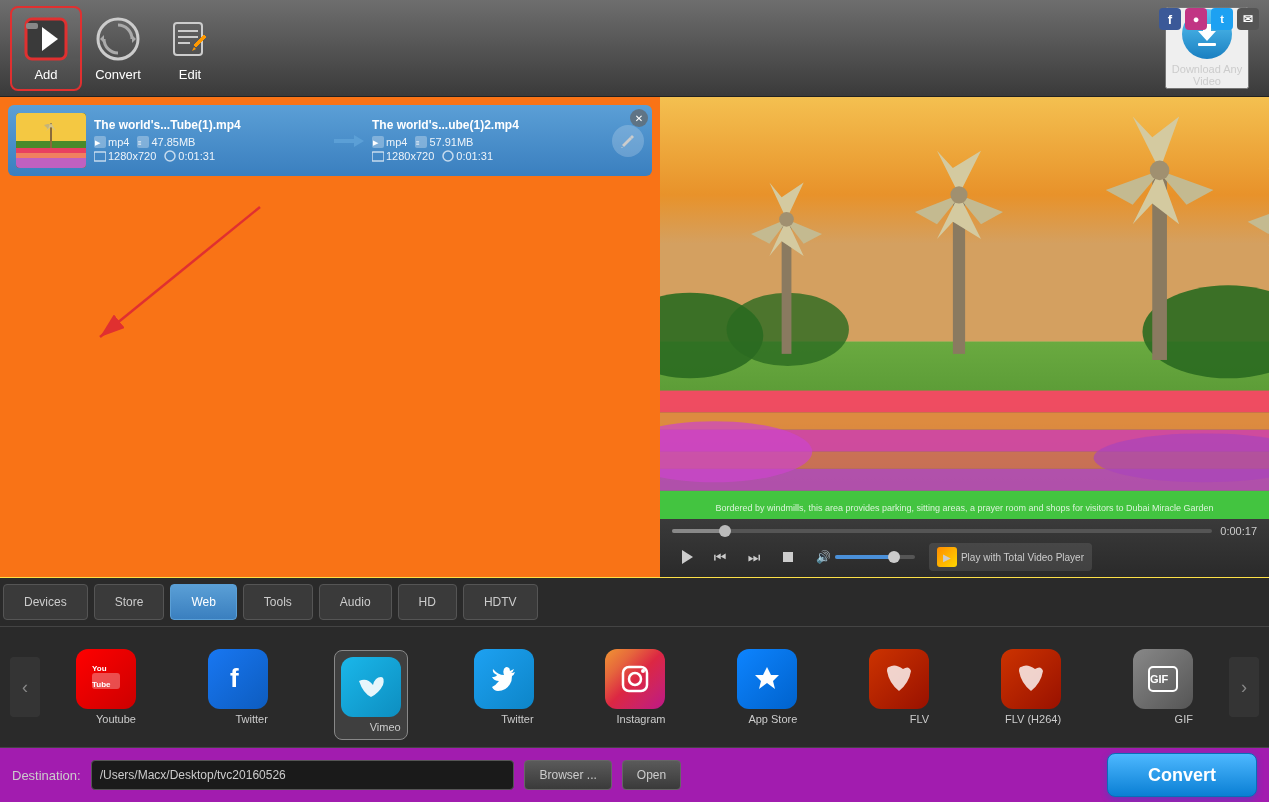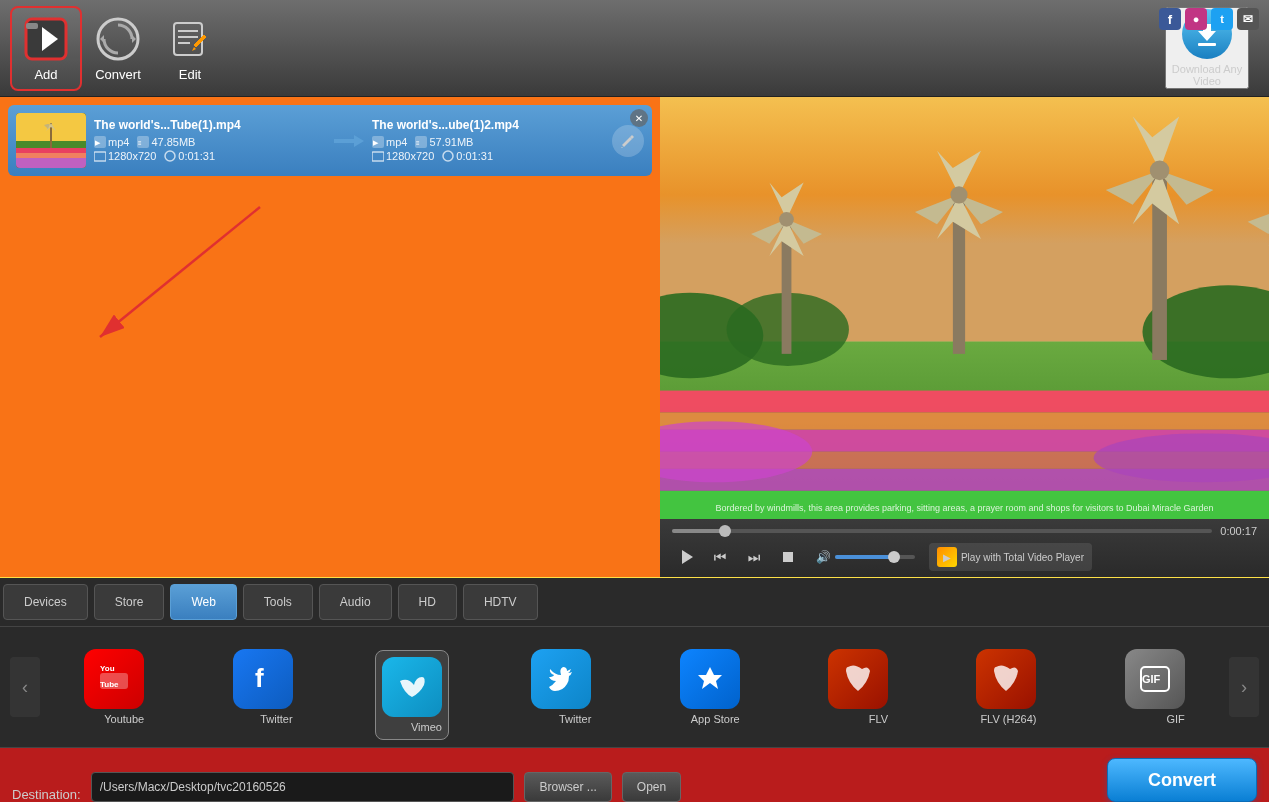--- a/index.html
+++ b/index.html
@@ -450,24 +450,24 @@
     .icon-twitter { background: linear-gradient(135deg, #1da1f2, #0d85c8); }
     .icon-instagram { background: linear-gradient(135deg, #f09433, #e6683c, #dc2743, #cc2366, #bc1888); }
     .icon-appstore { background: linear-gradient(135deg, #0d84ff, #0062cc); }
     .icon-flv { background: linear-gradient(135deg, #cc3300, #991100); }
     .icon-flvh264 { background: linear-gradient(135deg, #cc3300, #991100); }
     .icon-gif { background: linear-gradient(135deg, #888, #555); }
 
     
     #destination-bar {
       height: 55px;
-      background: #b91c1c;
-      display: flex;
-      align-items: flex-end;
-      padding: 0 12px;
+      background: #a21caf;
+      display: flex;
+      align-items: center;
+      padding: 14px 12px;
       gap: 10px;
       border-top: 1px solid #444;
     }
     .dest-label {
       font-size: 13px;
       color: #ccc;
       white-space: nowrap;
     }
     .dest-input {
       flex: 1;
@@ -854,20 +854,30 @@
 
     <div class="format-icon-item">
       <div class="format-icon-img icon-twitter">
         <svg width="36" height="36" viewBox="0 0 36 36">
           <path d="M6 26 Q10 24 13 20 Q8 20 6 16 Q10 16 11 14 Q6 12 7 8 Q12 14 18 14 Q16 8 20 6 Q24 6 24 10 Q26 9 28 8 Q27 11 25 12 Q27 12 29 11 Q28 14 26 15 Q26 20 24 23 Q20 30 12 30 Q8 30 6 26Z" fill="white"></path>
         </svg>
       </div>
       <span class="format-icon-label">Twitter</span>
     </div>
 
+    <div class="format-icon-item">
+      <div class="format-icon-img icon-instagram">
+        <svg width="36" height="36" viewBox="0 0 36 36">
+          <rect x="6" y="6" width="24" height="24" rx="6" fill="none" stroke="white" stroke-width="2.5"></rect>
+          <circle cx="18" cy="18" r="6" fill="none" stroke="white" stroke-width="2.5"></circle>
+          <circle cx="26" cy="10" r="2" fill="white"></circle>
+        </svg>
+      </div>
+      <span class="format-icon-label">Instagram</span>
+    </div>
 
     <div class="format-icon-item">
       <div class="format-icon-img icon-appstore">
         <svg width="36" height="36" viewBox="0 0 36 36">
           <path d="M18 6 L22 14 L30 14 L24 20 L26 28 L18 22 L10 28 L12 20 L6 14 L14 14 Z" fill="white"></path>
         </svg>
       </div>
       <span class="format-icon-label">App Store</span>
     </div>
 

